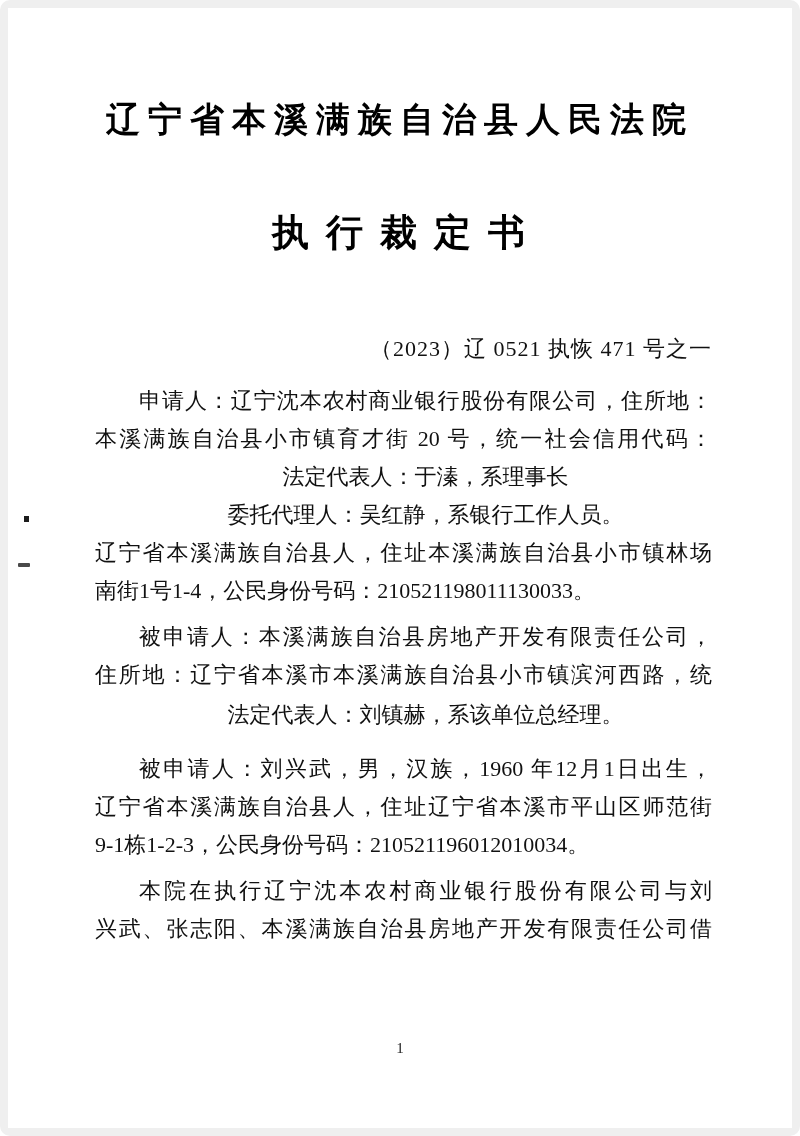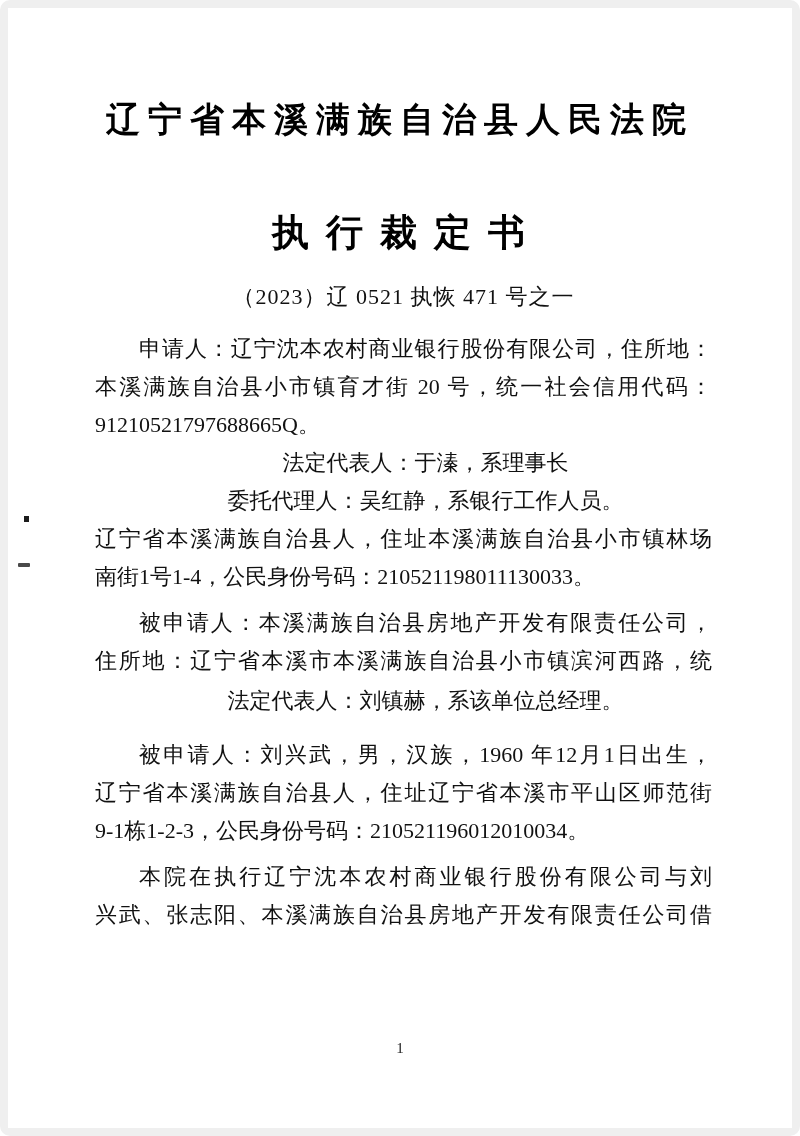--- a/index.html
+++ b/index.html
@@ -42,22 +42,22 @@
     letter-spacing: 17px;
     color: #000;
     white-space: nowrap;
     padding-left: 14px;
   }
   .content {
     padding-left: 87px;
     padding-right: 80px;
   }
   .case-number {
-    margin-top: 24px;
-    text-align: center;
+    margin-top: 76px;
+    text-align: right;
     font-size: 22px;
     line-height: 30px;
     letter-spacing: 1px;
     color: #111;
   }
   .body-lines {
     margin-top: 18px;
   }
   .line {
     font-size: 22px;
@@ -103,21 +103,20 @@
     <div class="court-name">辽宁省本溪满族自治县人民法院</div>
 
     <div class="doc-title">执行裁定书</div>
 
     <div class="content">
       <div class="case-number">（2023）辽 0521 执恢 471 号之一</div>
 
       <div class="body-lines">
           <div class="line j ind">申请人：辽宁沈本农村商业银行股份有限公司，住所地：</div>
           <div class="line j">本溪满族自治县小市镇育才街 20 号，统一社会信用代码：</div>
-          <div class="line">91210521797688665Q。</div>
           <div class="line ind">法定代表人：于溱，系理事长</div>
           <div class="line ind">委托代理人：吴红静，系银行工作人员。</div>
           <div class="line j">辽宁省本溪满族自治县人，住址本溪满族自治县小市镇林场</div>
           <div class="line">南街1号1-4，公民身份号码：210521198011130033。</div>
           <div class="line j ind" style="margin-top: 8px;">被申请人：本溪满族自治县房地产开发有限责任公司，</div>
           <div class="line j">住所地：辽宁省本溪市本溪满族自治县小市镇滨河西路，统</div>
           <div class="line ind" style="margin-top: 2px;">法定代表人：刘镇赫，系该单位总经理。</div>
           <div class="line j ind" style="margin-top: 16px;">被申请人：刘兴武，男，汉族，1960 年12月1日出生，</div>
           <div class="line j">辽宁省本溪满族自治县人，住址辽宁省本溪市平山区师范街</div>
           <div class="line">9-1栋1-2-3，公民身份号码：210521196012010034。</div>

